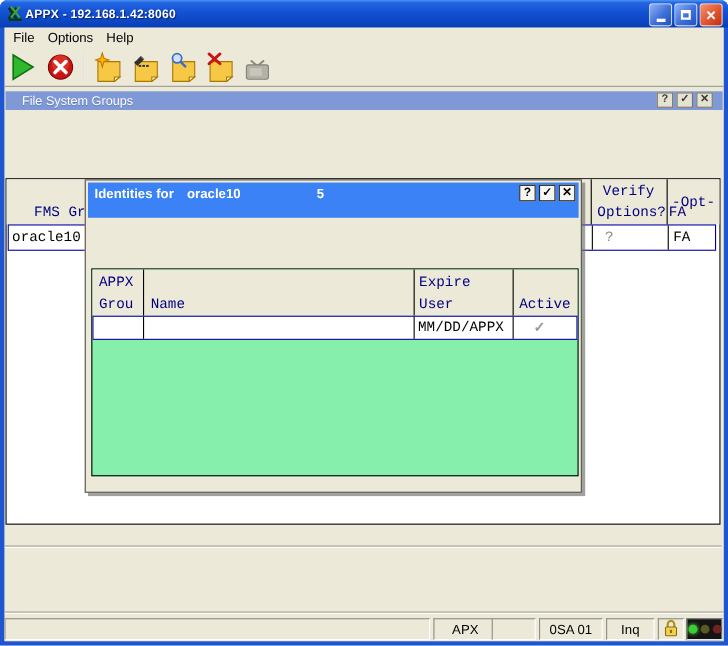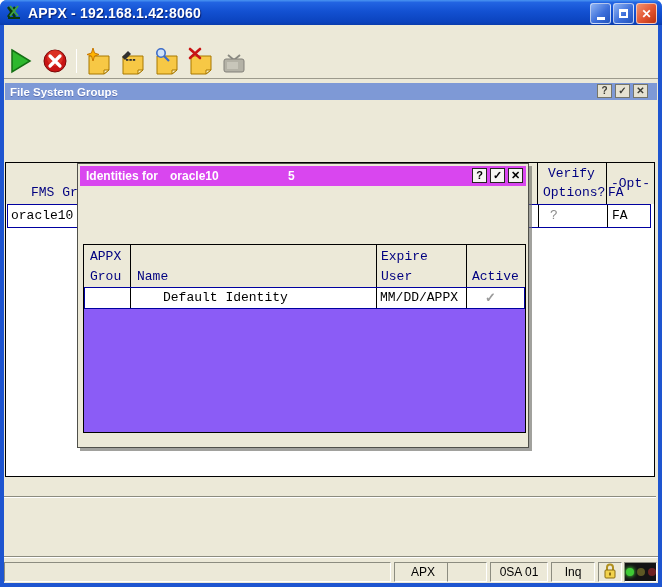--- a/index.html
+++ b/index.html
@@ -7,21 +7,21 @@
   .screen { position:relative; width:662px; height:587px; overflow:hidden; }
 
   
   .window { position:absolute; inset:0; border-radius:7px 7px 0 0;
             background:#1E55D0; }
   .titlebar { position:absolute; left:0; top:0; right:0; height:25px;
     border-radius:7px 7px 0 0;
     background:linear-gradient(180deg,#4A95F2 0%,#2264E2 10%,#1351D2 45%,#0B43BE 88%,#0A3CAC 100%);
     display:flex; align-items:center; }
   .app-icon { width:17px; height:17px; margin-left:6px; display:inline-block; }
-  .title-text { color:#fff; font-weight:bold; font-size:14px; margin-left:5px;
+  .title-text { color:#fff; font-weight:bold; font-size:11px; 
     text-shadow:1px 1px 1px rgba(0,0,60,.6); letter-spacing:.2px; }
   .win-btns { position:absolute; right:5px; top:3px; display:flex; gap:2px; }
   .wbtn { width:21px; height:21px; border-radius:3px; border:1px solid rgba(255,255,255,.65);
     display:flex; align-items:center; justify-content:center; cursor:default; }
   .wbtn.bluebtn { background:linear-gradient(135deg,#8FB4F4 0%,#3D6FDA 55%,#2153BE 100%); }
   .wbtn.redbtn  { background:linear-gradient(135deg,#F2926F 0%,#E25430 55%,#B93110 100%); }
   .glyph-min { width:8px; height:3px; background:#fff; margin-top:10px; }
   .glyph-max { width:9px; height:9px; border:2px solid #fff; border-top-width:3px; }
   .glyph-close { color:#fff; font-weight:bold; font-size:12px; line-height:1; }
 
@@ -35,21 +35,21 @@
   .menu-item:first-child { margin-left:2px; }
 
   .toolbar { position:absolute; left:0; top:18px; right:0; height:36px;
     display:flex; align-items:center; gap:6px; padding-left:3px;
     border-bottom:1px solid #9C9A8C; }
   .tool { width:28px; height:28px; display:flex; align-items:center; justify-content:center; }
   .tool-sep { width:1px; height:24px; background:#A9A798; border-right:1px solid #fff; margin:0 1px; }
 
   .panel-header { position:absolute; left:1px; right:1px; top:58px; height:17px;
     background:#7E99D6; display:flex; align-items:center; }
-  .panel-title { color:#fff; font-weight:bold; font-size:11.5px; margin-left:5px;
+  .panel-title { color:#fff; font-weight:normal; font-size:11.5px; margin-left:15px;
     text-shadow:0 1px 0 rgba(0,0,80,.25); }
   .panel-btns { position:absolute; right:9px; top:1px; display:flex; gap:3px; }
   .pbtn { width:15px; height:14px; background:#E6E2D2; border:1px solid #75756A;
     font-size:10px; font-weight:bold; color:#3C3C34; display:flex; align-items:center;
     justify-content:center; line-height:1; }
 
   
   .mono { font-family:"Liberation Mono","DejaVu Sans Mono",monospace; font-size:13px;text-align:center; }
   .navy { color:#000080; }
   .fs-box { position:absolute; left:1px; top:137px; width:650px; height:315px;
@@ -71,29 +71,29 @@
   .lights { background:#141414 !important; display:flex; gap:3px; align-items:center; justify-content:center; }
   .lamp { width:8px; height:8px; border-radius:50%; }
   .lamp.green { background:#3FCB35; box-shadow:0 0 4px #55FF44; }
   .lamp.amber { background:#5C5824; }
   .lamp.red   { background:#6E2222; }
 
   
   .dialog { position:absolute; left:73px; top:138px; width:452px; height:285px;
     background:#ECE9D8; border:1px solid #50504A;
     box-shadow:3px 3px 0 rgba(110,110,105,.65); z-index:10; }
-  .dlg-titlebar { position:absolute; left:2px; right:2px; top:2px; height:20px;
-    background:#d946ef; }
+  .dlg-titlebar { position:absolute; left:2px; right:2px; top:2px; height:32px;
+    background:#3b82f6; }
   .dlg-title-text { position:absolute; color:#fff; font-weight:bold; font-size:12px; top:3px; white-space:pre; }
   .dlg-btns { position:absolute; right:3px; top:2px; display:flex; gap:3px; }
   .dbtn { width:15px; height:15px; background:#F6F6F2; border:1px solid #26261F;
     font-size:11px; font-weight:bold; color:#000; display:flex; align-items:center;
     justify-content:center; line-height:1; }
   .dlg-table { position:absolute; left:5px; top:80px; width:443px; height:189px;
-    background:#8b5cf6; border:1px solid #000;padding-left:22px; }
+    background:#86efac; border:1px solid #000;padding-left:22px; }
   .dlg-header-band { position:absolute; left:0; top:0; right:0; height:42px; background:#ECE9D8; }
   .dlg-row { position:absolute; left:0; right:0; top:42px; height:22px;
     background:#fff; border:1px solid #0000A0; }
   .dlg-row .cell-sep { position:absolute; top:0; bottom:0; width:1px; background:#000; }
   .check { color:#9A9A9A; font-size:13px; font-weight:bold; }
 </style>
 </head>
 <body>
 
 <div class="screen">
@@ -116,20 +116,25 @@
             <i class="glyph-max"></i>
           </span>
         <span class="wbtn redbtn">
             <span class="glyph-close">✕</span>
           </span>
       </span>
     </div>
 
     <div class="client">
 
+      <div class="menubar">
+        <span class="menu-item">File</span>
+        <span class="menu-item">Options</span>
+        <span class="menu-item">Help</span>
+      </div>
 
       <div class="toolbar">
         <span class="tool">
           <svg width="24" height="26" viewBox="0 0 24 26">
               <path d="M3 2 L21 13 L3 24 Z" fill="#2EB82E" stroke="#147014" stroke-width="1.5"></path>
             </svg>
         </span>
         <span class="tool">
           <svg width="24" height="24" viewBox="0 0 24 24">
             <circle cx="12" cy="12" r="11" fill="#C81414" stroke="#7A0808"></circle>
@@ -252,21 +257,20 @@
           <span class="abs mono navy" style="left:53px; top:24px;">Name</span>
           <span class="abs mono navy" style="left:297px; top:4px;">Expire</span>
           <span class="abs mono navy" style="left:297px; top:24px;">User</span>
           <span class="abs mono navy" style="left:388px; top:24px;">Active</span>
 
           <div class="dlg-row">
             <div class="cell-sep" style="left:45px;"></div>
             <div class="cell-sep" style="left:291px;"></div>
             <div class="cell-sep" style="left:381px;"></div>
             <span class="abs mono" style="left:4px; top:2px; color:#000;"></span>
-            <span class="abs mono" style="left:78px; top:2px; color:#000;">Default Identity</span>
             <span class="abs mono" style="left:295px; top:2px; color:#000;">MM/DD/APPX</span>
             <span class="abs check" style="left:400px; top:2px;">✓</span>
           </div>
         </div>
       </div>
 
     </div>
   </div>
 </div>
 

